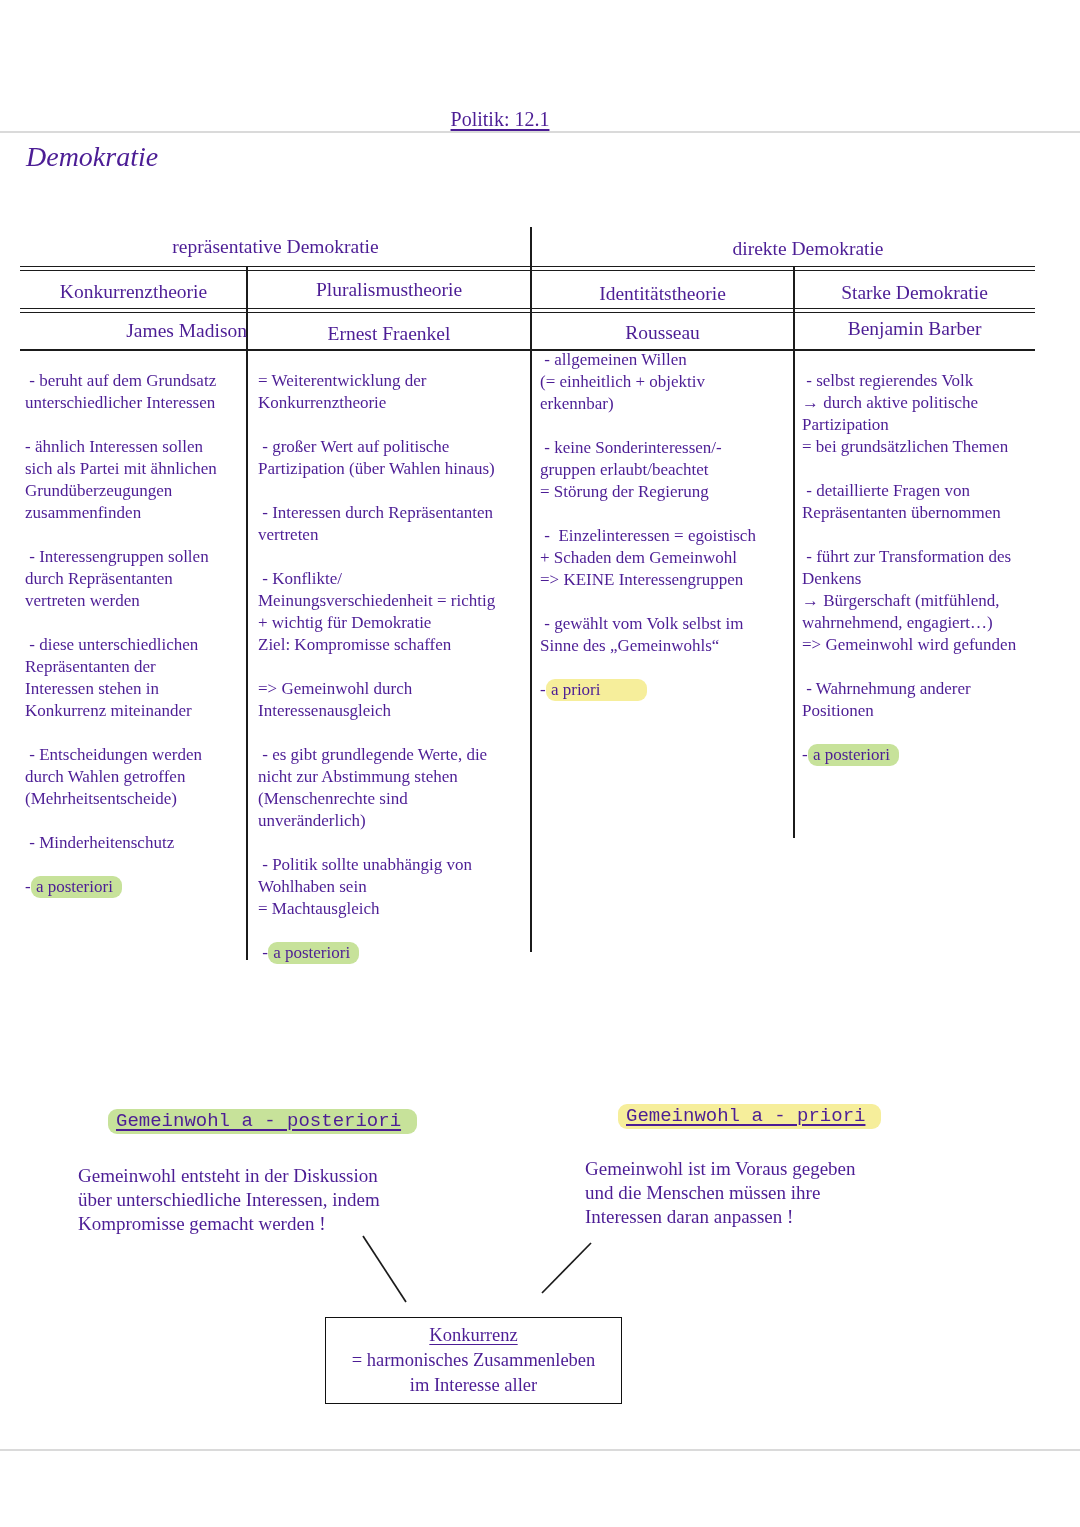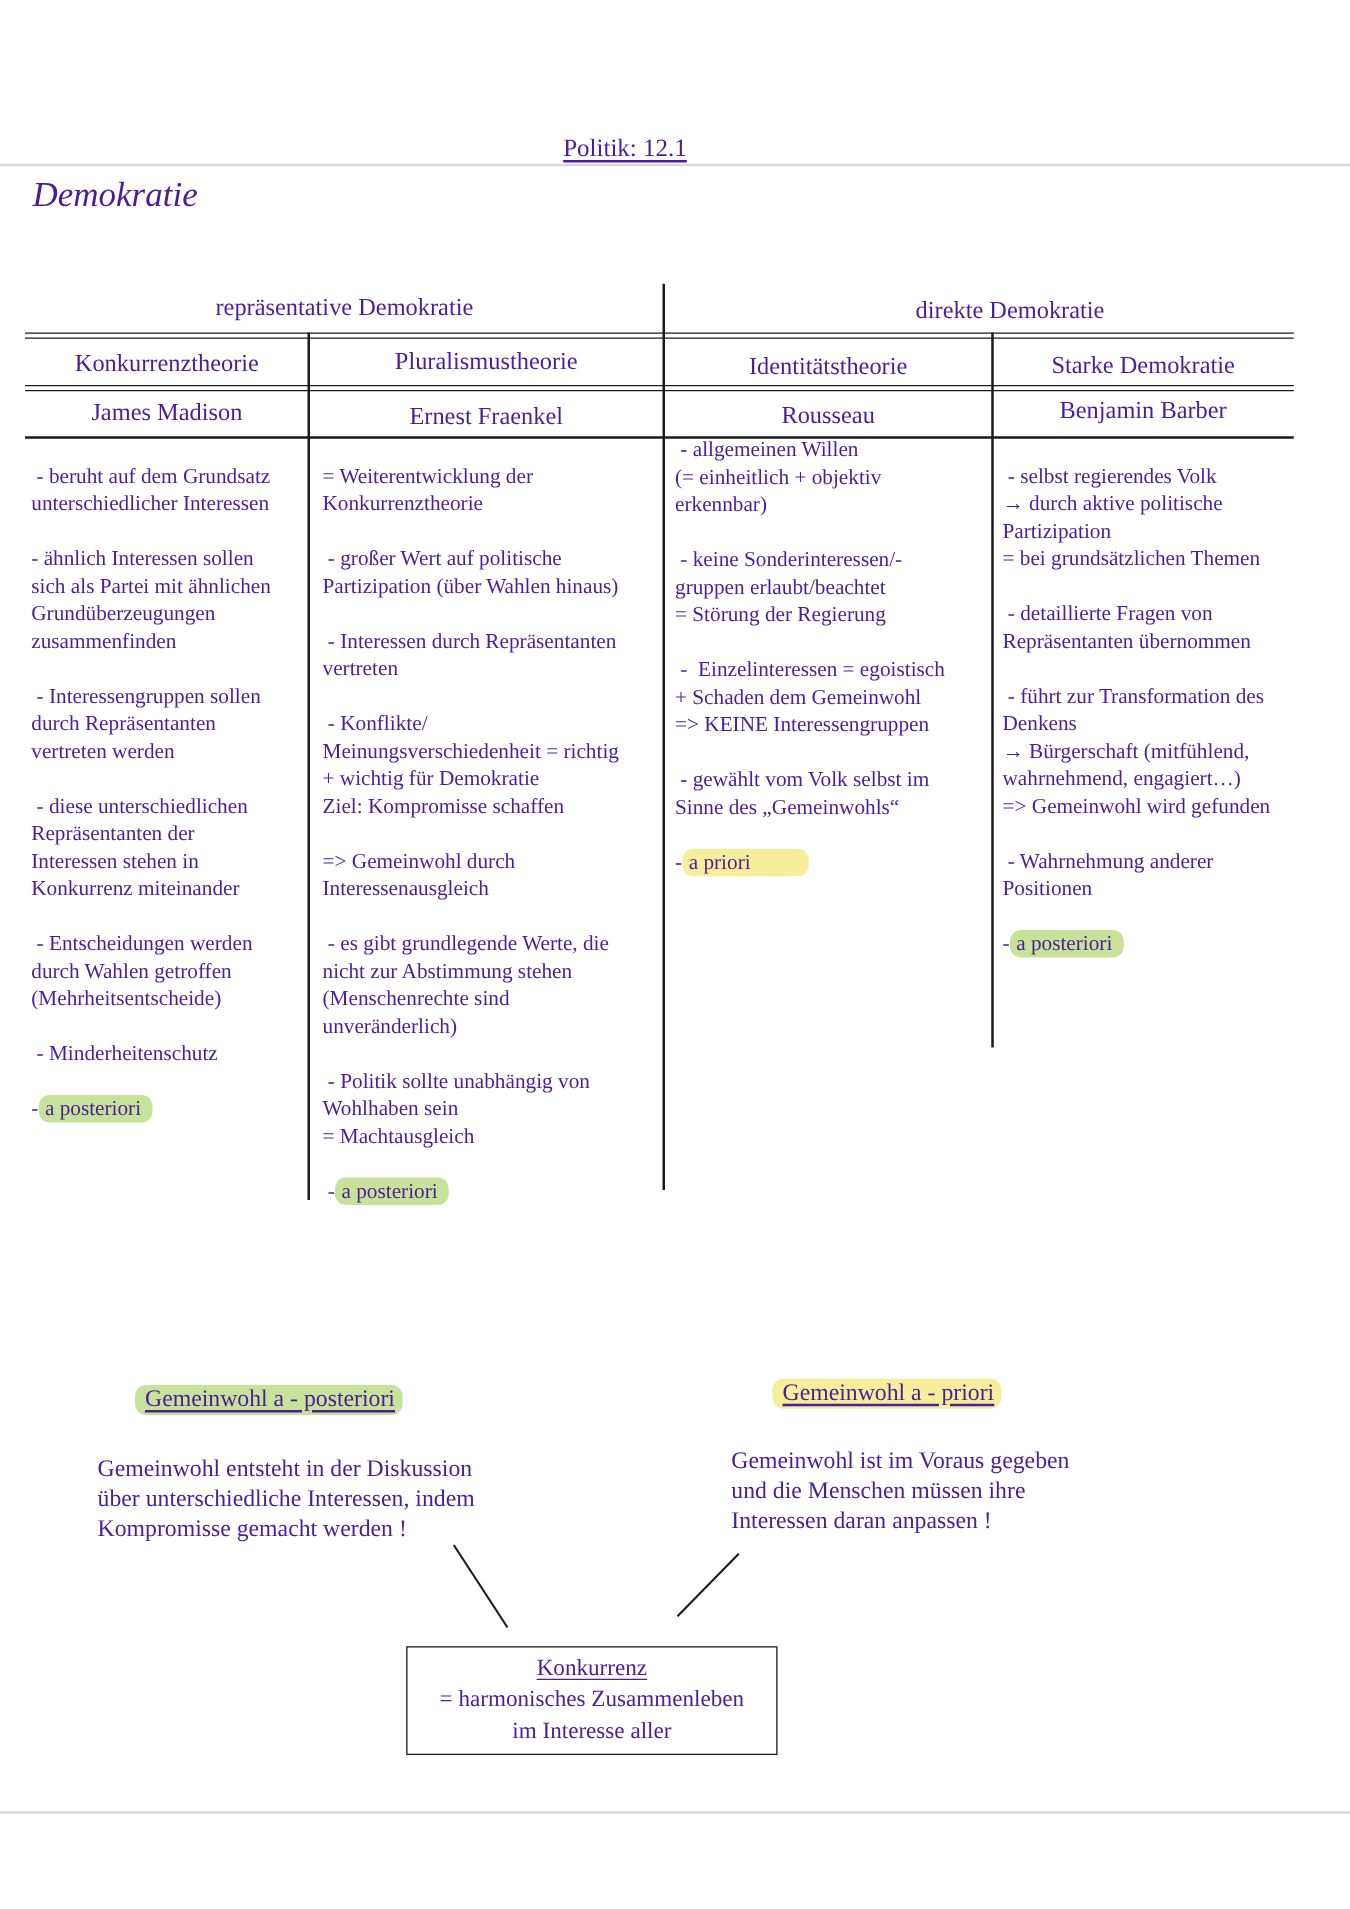--- a/index.html
+++ b/index.html
@@ -16,21 +16,21 @@
   .tline{position:absolute;background:#1b1b1b;}
   .dline{position:absolute;height:3px;border-top:1.6px solid #1b1b1b;border-bottom:1.6px solid #1b1b1b;background:transparent;}
   .vline{position:absolute;width:1.6px;background:#1b1b1b;}
   .body-col{position:absolute;font-size:17px;line-height:22px;}
   .point{white-space:pre-wrap;margin:0 15px 22px 0;}
   .mark{border-radius:9px;padding:1px 9px 2px 5px;margin-left:-4px;}
   .hl-green{background:var(--hl-green,#c7e29a);}
   .hl-yellow{background:var(--hl-yellow,#f6ee9b);}
   .mark-wide{padding-right:46px;}
   .gw-head{position:absolute;font-size:19px;}
-  .gw-head .mark{text-decoration:underline;text-underline-offset:3px;text-decoration-thickness:1.5px;padding:1px 6px 2px 8px;}
+  .gw-head .mark{text-decoration:underline;text-underline-offset:3px;text-decoration-thickness:1.5px;padding:1px 16px 2px 8px;font-family:Liberation Mono, monospace;}
   .gw-body{position:absolute;font-size:19px;line-height:24px;white-space:pre-wrap;margin-top:18px;}
   .gw-box{position:absolute;left:325px;top:1317px;width:295px;height:80px;
     border:1.6px solid #111;text-align:center;font-size:18.5px;line-height:25px;padding-top:5px;}
   .gw-box .boxtitle{text-decoration:underline;text-underline-offset:3px;}
   .connector{position:absolute;left:280px;top:1230px;}
 </style>
 </head>
 <body>
 
 <div class="page">
@@ -48,21 +48,21 @@
   <div class="tline" style="left:20px;top:349px;width:1015px;height:2px;"></div>
   <div class="vline" style="left:246px;top:266px;height:694px;"></div>
   <div class="vline" style="left:530px;top:266px;height:686px;"></div>
   <div class="vline" style="left:793px;top:266px;height:572px;"></div>
 
   <div class="cell" style="left:20px;top:281px;width:227px;">Konkurrenztheorie</div>
   <div class="cell" style="left:247px;top:279px;width:284px;">Pluralismustheorie</div>
   <div class="cell" style="left:531px;top:283px;width:263px;">Identitätstheorie</div>
   <div class="cell" style="left:794px;top:282px;width:241px;">Starke Demokratie</div>
 
-  <div class="cell" style="left:20px;top:320px;width:227px;">James Madison</div>
+  <div class="cell" style="left:20px;top:320px;width:227px;text-align:right;">James Madison</div>
   <div class="cell" style="left:247px;top:323px;width:284px;">Ernest Fraenkel</div>
   <div class="cell" style="left:531px;top:322px;width:263px;">Rousseau</div>
   <div class="cell" style="left:794px;top:318px;width:241px;">Benjamin Barber</div>
 
   <div class="body-col" style="left:25px;top:370px;width:220px;">
       <div class="point"> - beruht auf dem Grundsatz
 unterschiedlicher Interessen</div>
       <div class="point">- ähnlich Interessen sollen
 sich als Partei mit ähnlichen
 Grundüberzeugungen

